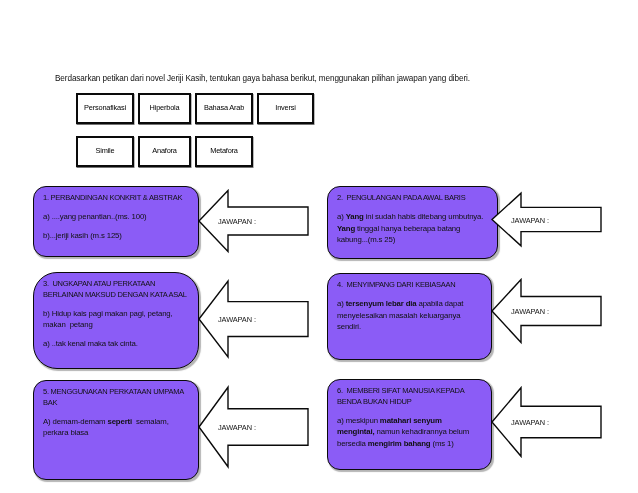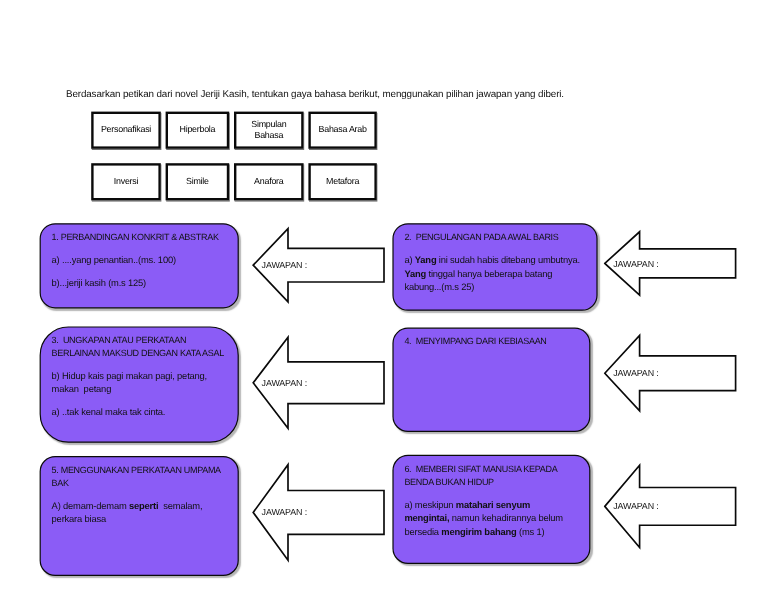--- a/index.html
+++ b/index.html
@@ -32,21 +32,21 @@
   .qhead{font-size:7.5px;letter-spacing:-0.25px;line-height:1.45;margin:0 0 7px 0;white-space:pre-wrap;color:#111;}
   .qbody p{font-size:7.8px;letter-spacing:-0.15px;line-height:1.5;margin:0 0 7px 0;white-space:pre-wrap;color:#111;}
   .qbody b{font-weight:bold;}
   .q1{left:33px;top:150px;width:166px;height:71px;}
   .q2{left:327px;top:150px;width:171px;height:73px;}
   .q3{left:33px;top:236px;width:166px;height:97px;border-radius:24px;}
   .q4{left:327px;top:237px;width:165px;height:87px;}
   .q5{left:33px;top:344px;width:166px;height:100px;}
   .q6{left:327px;top:343px;width:165px;height:91px;}
   
-  .arrow{position:absolute;padding-left:12px;}
+  .arrow{position:absolute;}
   .arrow svg{display:block;width:100%;height:100%;}
   .alabel{
     position:absolute;left:20px;top:50%;transform:translateY(-50%);
     font-size:7.4px;letter-spacing:-0.1px;white-space:nowrap;color:#111;
   }
   .a1{left:198px;top:152px;width:112px;height:66px;}
   .a2{left:491px;top:155px;width:112px;height:57px;}
   .a3{left:198px;top:242px;width:112px;height:82px;}
   .a4{left:491px;top:241px;width:112px;height:68px;}
   .a5{left:198px;top:348px;width:112px;height:86px;}
@@ -55,21 +55,20 @@
 </head>
 <body>
 
 <div class="page">
 
   <div class="title">Berdasarkan petikan dari novel Jeriji Kasih, tentukan gaya bahasa berikut, menggunakan pilihan jawapan yang diberi.</div>
 
   <div class="opts">
     <div class="opt">Personafikasi</div>
     <div class="opt">Hiperbola</div>
-    <div class="opt">Simpulan Bahasa</div>
     <div class="opt">Bahasa Arab</div>
     <div class="opt">Inversi</div>
     <div class="opt">Simile</div>
     <div class="opt">Anafora</div>
     <div class="opt">Metafora</div>
   </div>
 
   <div class="qbox q1">
     <div class="qhead">1. PERBANDINGAN KONKRIT &amp; ABSTRAK</div>
     <div class="qbody">
@@ -85,20 +84,23 @@
   </div>
   <div class="qbox q3">
     <div class="qhead">3.  UNGKAPAN ATAU PERKATAAN BERLAINAN MAKSUD DENGAN KATA ASAL</div>
     <div class="qbody">
         <p><span>b) Hidup kais pagi makan pagi, petang, makan  petang</span></p>
         <p><span>a) ..tak kenal maka tak cinta.</span></p>
       </div>
   </div>
   <div class="qbox q4">
     <div class="qhead">4.  MENYIMPANG DARI KEBIASAAN</div>
+    <div class="qbody">
+        <p><span>a) </span><b>tersenyum lebar dia</b><span> apabila dapat menyelesaikan masalah keluarganya sendiri.</span></p>
+      </div>
   </div>
   <div class="qbox q5">
     <div class="qhead">5. MENGGUNAKAN PERKATAAN UMPAMA BAK</div>
     <div class="qbody">
         <p><span>A) demam-demam </span><b>seperti</b><span>  semalam, perkara biasa</span></p>
       </div>
   </div>
   <div class="qbox q6">
     <div class="qhead">6.  MEMBERI SIFAT MANUSIA KEPADA BENDA BUKAN HIDUP</div>
     <div class="qbody">

